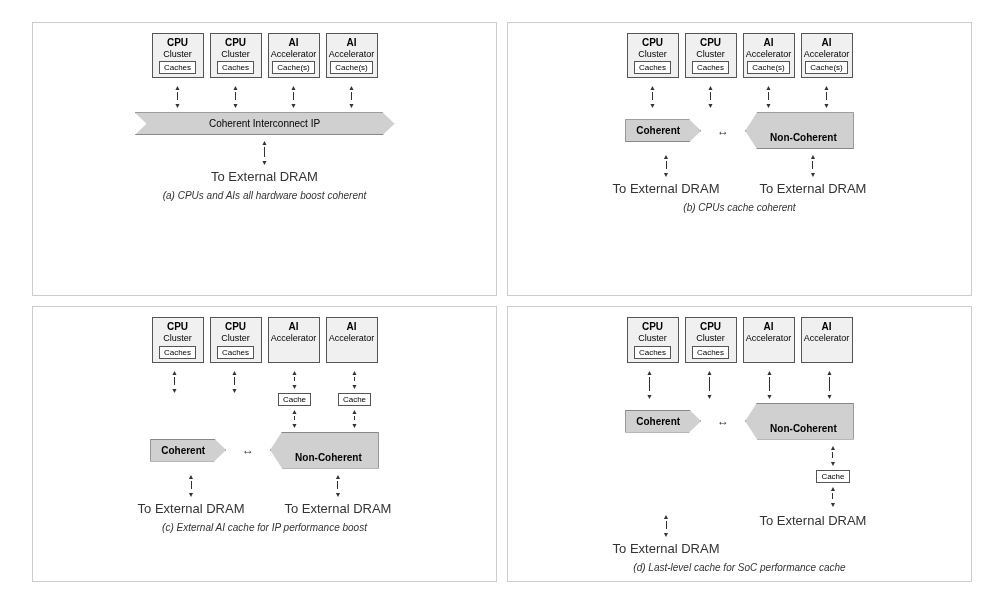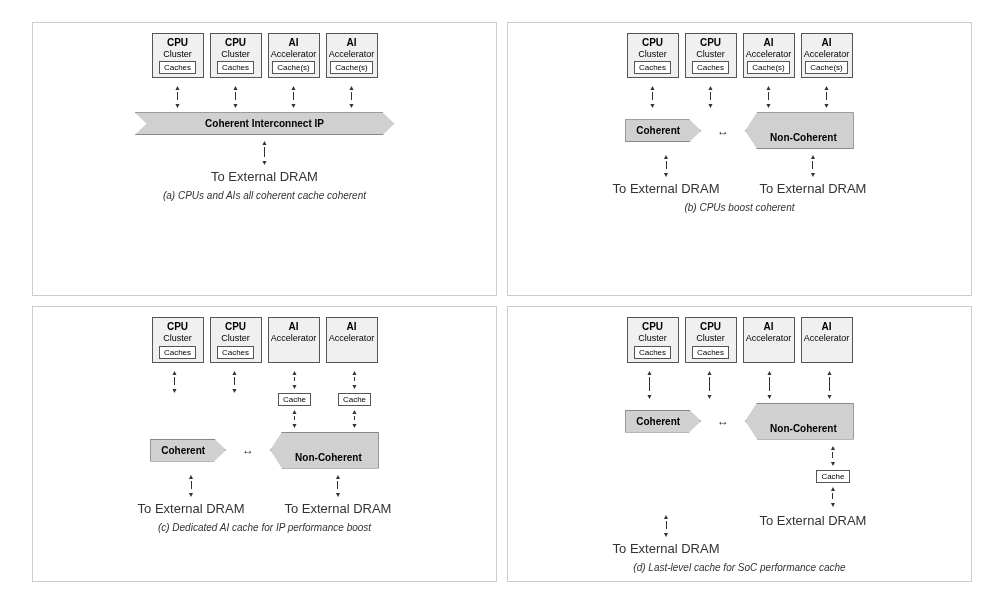--- a/index.html
+++ b/index.html
@@ -76,21 +76,21 @@
     .arrow-up::before { content: '▲'; font-size: 7px; color: #333; }
     .arrow-down::after { content: '▼'; font-size: 7px; color: #333; }
     
     .banner {
       background: #d0d0d0;
       border: 1px solid #888;
       clip-path: polygon(0% 0%, calc(100% - 12px) 0%, 100% 50%, calc(100% - 12px) 100%, 0% 100%, 12px 50%);
       padding: 5px 20px;
       text-align: center;
       font-size: 10px;
-      font-weight: bold;
+      font-weight: normal;
       white-space: nowrap;
     }
     .banner-right {
       background: #d0d0d0;
       border: 1px solid #888;
       clip-path: polygon(12px 0%, 100% 0%, 100% 100%, 12px 100%, 0% 50%);
       padding: 19px 16px 5px 24px;
       text-align: center;
       font-size: 10px;
       font-weight: bold;
@@ -187,21 +187,21 @@
         <div class="arrow-down"></div>
       </div>
     </div>
     <div class="banner" style="width:260px;">Coherent Interconnect IP</div>
     <div class="single-arrow" style="margin-top:2px;">
       <div class="arrow-up"></div>
       <div class="arrow-line" style="height:10px;"></div>
       <div class="arrow-down"></div>
     </div>
     <div class="to-dram">To External DRAM</div>
-    <div class="caption">(a) CPUs and AIs all coherent cache coherent</div>
+    <div class="caption">(a) CPUs and AIs all hardware boost coherent</div>
   </div>
 
   <div class="diagram-box">
     <div class="clusters-row">
       <div class="cluster-block">
         <div class="title">CPU</div>
         <div class="subtitle">Cluster</div>
         <div class="cache-box">Caches</div>
       </div>
       <div class="cluster-block">
@@ -258,21 +258,21 @@
       </div>
       <div class="dram-col">
         <div class="single-arrow">
           <div class="arrow-up"></div>
           <div class="arrow-line" style="height:8px;"></div>
           <div class="arrow-down"></div>
         </div>
         <div class="to-dram">To External DRAM</div>
       </div>
     </div>
-    <div class="caption">(b) CPUs boost coherent</div>
+    <div class="caption">(b) CPUs cache coherent</div>
   </div>
 
   <div class="diagram-box">
     <div class="clusters-row">
       <div class="cluster-block">
         <div class="title">CPU</div>
         <div class="subtitle">Cluster</div>
         <div class="cache-box">Caches</div>
       </div>
       <div class="cluster-block">
@@ -345,21 +345,21 @@
       </div>
       <div class="dram-col">
         <div class="single-arrow">
           <div class="arrow-up"></div>
           <div class="arrow-line" style="height:8px;"></div>
           <div class="arrow-down"></div>
         </div>
         <div class="to-dram">To External DRAM</div>
       </div>
     </div>
-    <div class="caption">(c) Dedicated AI cache for IP performance boost</div>
+    <div class="caption">(c) External AI cache for IP performance boost</div>
   </div>
 
   <div class="diagram-box">
     <div class="clusters-row">
       <div class="cluster-block">
         <div class="title">CPU</div>
         <div class="subtitle">Cluster</div>
         <div class="cache-box">Caches</div>
       </div>
       <div class="cluster-block">

